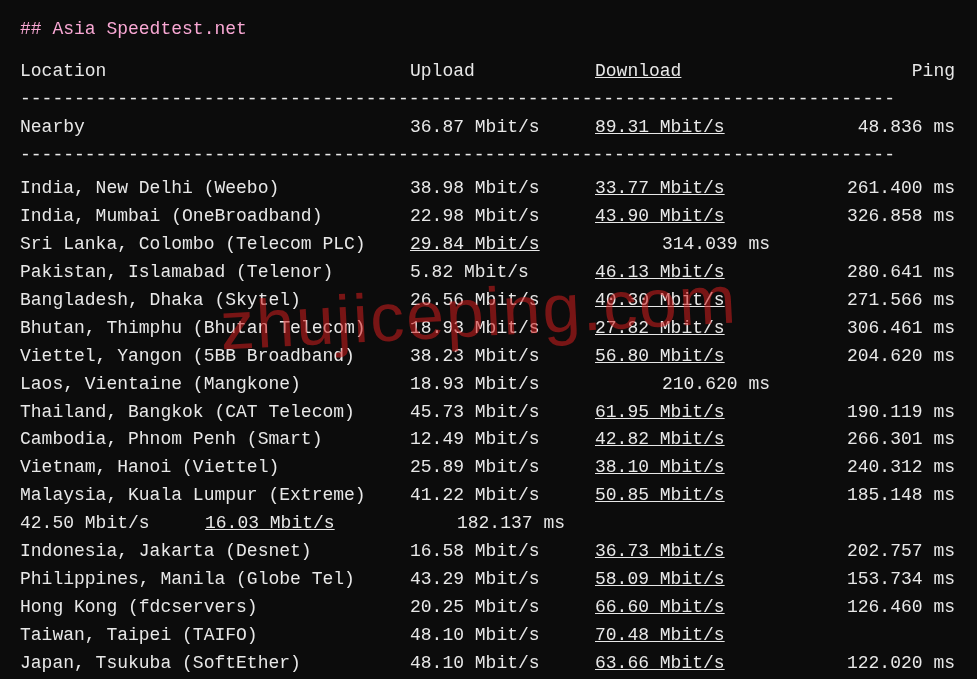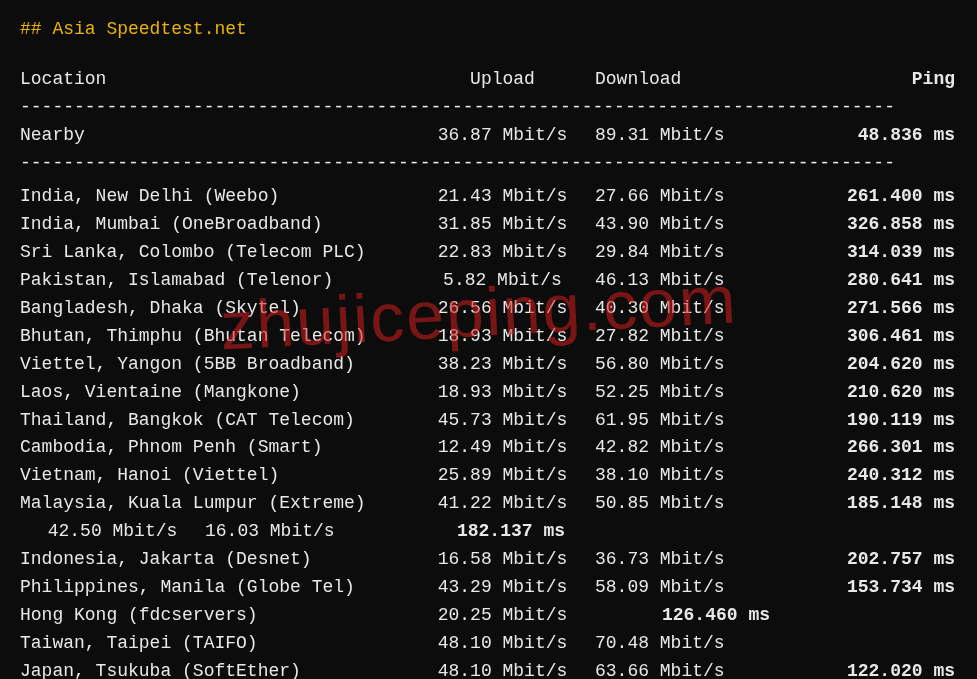--- a/index.html
+++ b/index.html
@@ -8,31 +8,31 @@
       background: #0c0c0c;
       color: #e8e8e8;
       font-family: 'Consolas', 'Courier New', monospace;
       font-size: 18px;
       line-height: 1.55;
       width: 977px;
       box-sizing: border-box;
       position: relative;
     }
     .title {
-      color: #eab308;
-      margin-bottom: 16px;
+      color: #f9a8d4;
+      margin-bottom: 8px;
     }
     .row {
       display: flex;
       white-space: pre;
     }
     .col-loc { width: 390px; flex-shrink: 0; }
-    .col-up  { width: 185px; flex-shrink: 0; text-align: center; }
-    .col-dn  { width: 185px; flex-shrink: 0; }
-    .col-pg  { width: 175px; flex-shrink: 0; text-align: right; font-weight: bold; }
+    .col-up  { width: 185px; flex-shrink: 0; }
+    .col-dn  { width: 185px; flex-shrink: 0; text-decoration: underline; }
+    .col-pg  { width: 175px; flex-shrink: 0; text-align: right; }
     .sep {
       color: #e8e8e8;
       letter-spacing: 0;
       white-space: pre;
     }
     .watermark {
       position: absolute;
       left: 220px;
       top: 260px;
       font-size: 68px;
@@ -65,35 +65,35 @@
   <span class="col-up">36.87 Mbit/s</span>
   <span class="col-dn">89.31 Mbit/s</span>
   <span class="col-pg">48.836 ms</span>
 </div>
 
 <div class="sep">---------------------------------------------------------------------------------</div>
 
 <div style="height:6px"></div>
 
 <div id="rows">
-    <div class="row"><span class="col-loc">India, New Delhi (Weebo)</span><span class="col-up">21.43 Mbit/s</span><span class="col-dn">27.66 Mbit/s</span><span class="col-pg">261.400 ms</span></div>
-    <div class="row"><span class="col-loc">India, Mumbai (OneBroadband)</span><span class="col-up">31.85 Mbit/s</span><span class="col-dn">43.90 Mbit/s</span><span class="col-pg">326.858 ms</span></div>
-    <div class="row"><span class="col-loc">Sri Lanka, Colombo (Telecom PLC)</span><span class="col-up">22.83 Mbit/s</span><span class="col-dn">29.84 Mbit/s</span><span class="col-pg">314.039 ms</span></div>
+    <div class="row"><span class="col-loc">India, New Delhi (Weebo)</span><span class="col-up">38.98 Mbit/s</span><span class="col-dn">33.77 Mbit/s</span><span class="col-pg">261.400 ms</span></div>
+    <div class="row"><span class="col-loc">India, Mumbai (OneBroadband)</span><span class="col-up">22.98 Mbit/s</span><span class="col-dn">43.90 Mbit/s</span><span class="col-pg">326.858 ms</span></div>
+    <div class="row"><span class="col-loc">Sri Lanka, Colombo (Telecom PLC)</span><span class="col-dn">29.84 Mbit/s</span><span class="col-pg">314.039 ms</span></div>
     <div class="row"><span class="col-loc">Pakistan, Islamabad (Telenor)</span><span class="col-up">5.82 Mbit/s</span><span class="col-dn">46.13 Mbit/s</span><span class="col-pg">280.641 ms</span></div>
     <div class="row"><span class="col-loc">Bangladesh, Dhaka (Skytel)</span><span class="col-up">26.56 Mbit/s</span><span class="col-dn">40.30 Mbit/s</span><span class="col-pg">271.566 ms</span></div>
     <div class="row"><span class="col-loc">Bhutan, Thimphu (Bhutan Telecom)</span><span class="col-up">18.93 Mbit/s</span><span class="col-dn">27.82 Mbit/s</span><span class="col-pg">306.461 ms</span></div>
     <div class="row"><span class="col-loc">Viettel, Yangon (5BB Broadband)</span><span class="col-up">38.23 Mbit/s</span><span class="col-dn">56.80 Mbit/s</span><span class="col-pg">204.620 ms</span></div>
-    <div class="row"><span class="col-loc">Laos, Vientaine (Mangkone)</span><span class="col-up">18.93 Mbit/s</span><span class="col-dn">52.25 Mbit/s</span><span class="col-pg">210.620 ms</span></div>
+    <div class="row"><span class="col-loc">Laos, Vientaine (Mangkone)</span><span class="col-up">18.93 Mbit/s</span><span class="col-pg">210.620 ms</span></div>
     <div class="row"><span class="col-loc">Thailand, Bangkok (CAT Telecom)</span><span class="col-up">45.73 Mbit/s</span><span class="col-dn">61.95 Mbit/s</span><span class="col-pg">190.119 ms</span></div>
     <div class="row"><span class="col-loc">Cambodia, Phnom Penh (Smart)</span><span class="col-up">12.49 Mbit/s</span><span class="col-dn">42.82 Mbit/s</span><span class="col-pg">266.301 ms</span></div>
     <div class="row"><span class="col-loc">Vietnam, Hanoi (Viettel)</span><span class="col-up">25.89 Mbit/s</span><span class="col-dn">38.10 Mbit/s</span><span class="col-pg">240.312 ms</span></div>
     <div class="row"><span class="col-loc">Malaysia, Kuala Lumpur (Extreme)</span><span class="col-up">41.22 Mbit/s</span><span class="col-dn">50.85 Mbit/s</span><span class="col-pg">185.148 ms</span></div>
     <div class="row"><span class="col-up">42.50 Mbit/s</span><span class="col-dn">16.03 Mbit/s</span><span class="col-pg">182.137 ms</span></div>
     <div class="row"><span class="col-loc">Indonesia, Jakarta (Desnet)</span><span class="col-up">16.58 Mbit/s</span><span class="col-dn">36.73 Mbit/s</span><span class="col-pg">202.757 ms</span></div>
     <div class="row"><span class="col-loc">Philippines, Manila (Globe Tel)</span><span class="col-up">43.29 Mbit/s</span><span class="col-dn">58.09 Mbit/s</span><span class="col-pg">153.734 ms</span></div>
-    <div class="row"><span class="col-loc">Hong Kong (fdcservers)</span><span class="col-up">20.25 Mbit/s</span><span class="col-pg">126.460 ms</span></div>
+    <div class="row"><span class="col-loc">Hong Kong (fdcservers)</span><span class="col-up">20.25 Mbit/s</span><span class="col-dn">66.60 Mbit/s</span><span class="col-pg">126.460 ms</span></div>
     <div class="row"><span class="col-loc">Taiwan, Taipei (TAIFO)</span><span class="col-up">48.10 Mbit/s</span><span class="col-dn">70.48 Mbit/s</span></div>
     <div class="row"><span class="col-loc">Japan, Tsukuba (SoftEther)</span><span class="col-up">48.10 Mbit/s</span><span class="col-dn">63.66 Mbit/s</span><span class="col-pg">122.020 ms</span></div>
   </div>
 
 <div class="sep">---------------------------------------------------------------------------------</div>
 
 <div class="watermark">zhujiceping.com</div>
 
 </body></html>

